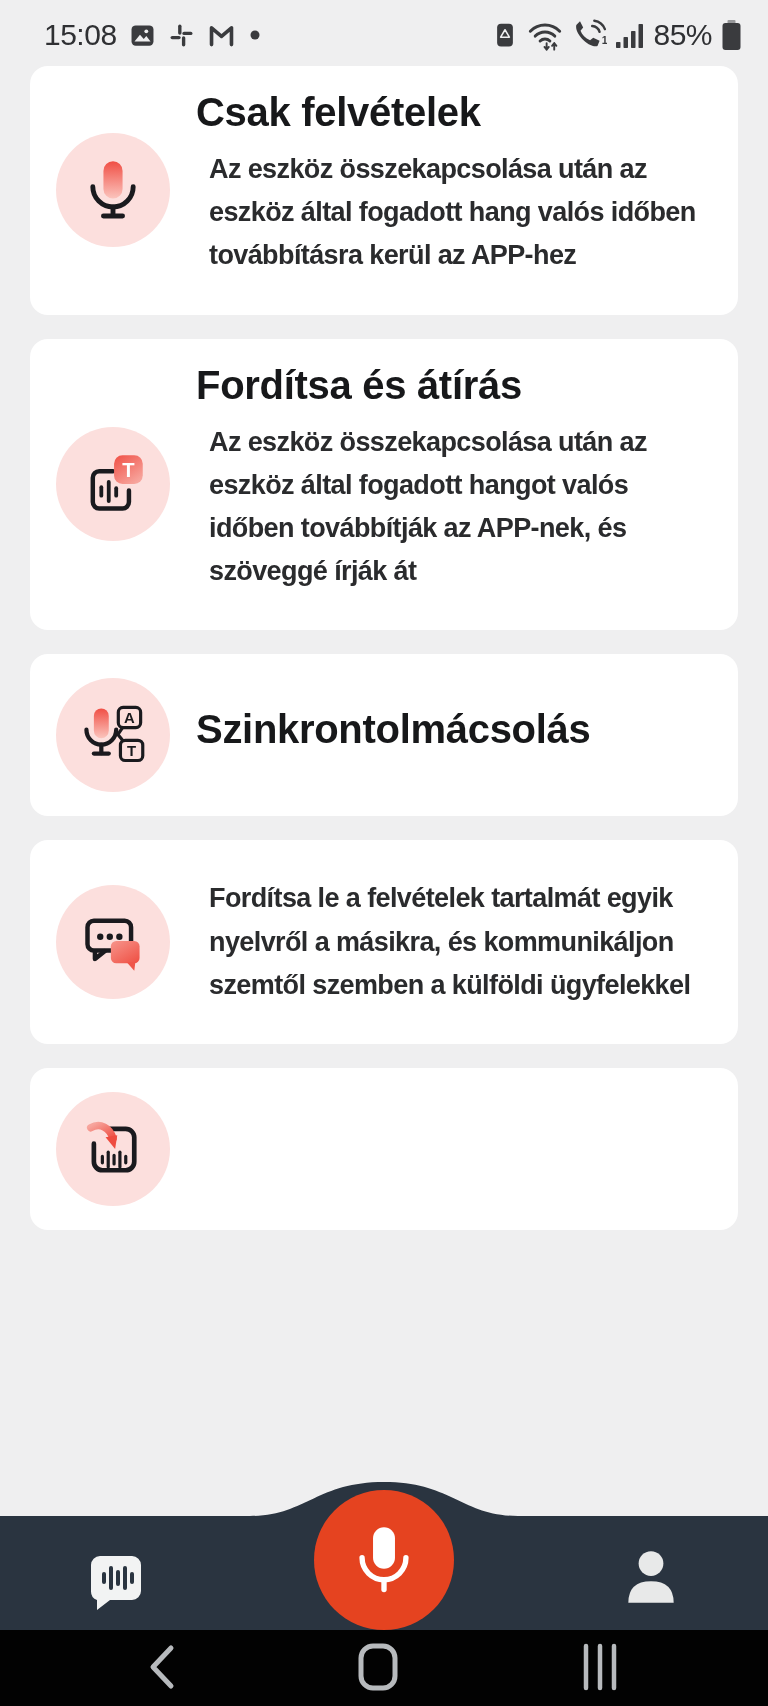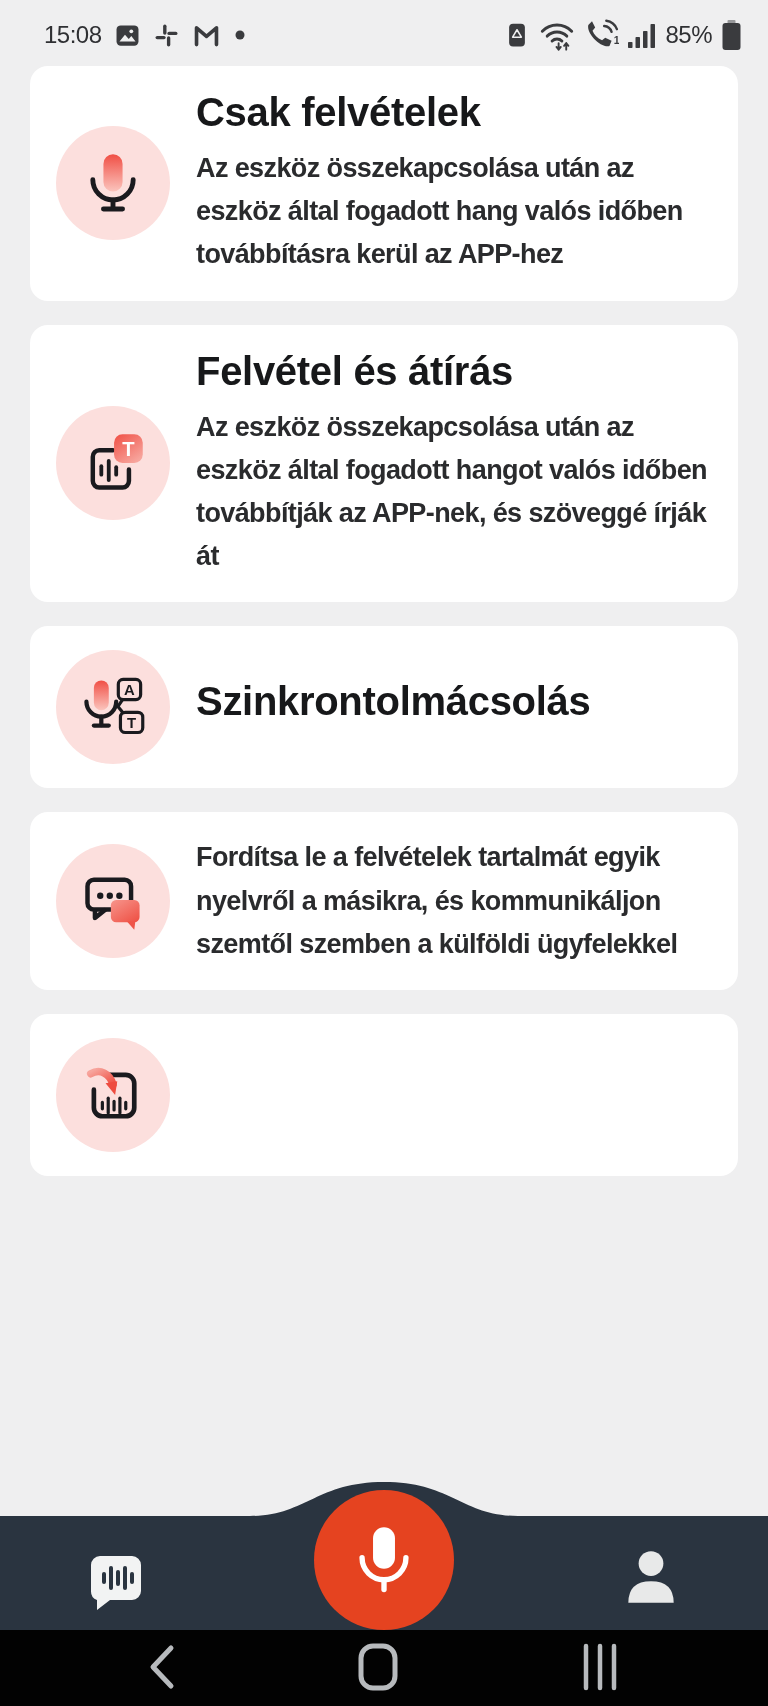--- a/index.html
+++ b/index.html
@@ -9,36 +9,36 @@
   }
   .screen{width:768px;height:1706px;position:relative;background:#efeff0;overflow:hidden;}
 
   
   .status-bar{
     height:62px;display:flex;justify-content:space-between;align-items:center;
     padding:8px 24px 0 44px;box-sizing:border-box;color:#2f3033;
   }
   .sb-left{display:flex;align-items:center;gap:12px;}
   .sb-right{display:flex;align-items:center;gap:7px;}
-  .sb-time,.sb-pct{font-size:24px;font-weight:500;color:#2f3033;letter-spacing:-0.5px;}
+  .sb-time,.sb-pct{font-size:30px;font-weight:500;color:#2f3033;letter-spacing:-0.5px;}
   .sb-icon{display:inline-flex;align-items:center;justify-content:center;}
 
   
   .cards{padding:4px 30px 0;}
   .card{
     background:#fff;border-radius:18px;padding:24px 26px;
     display:flex;align-items:center;gap:26px;margin-bottom:24px;
   }
   .icon-circle{
     width:114px;height:114px;border-radius:50%;background:#fcdfdd;
     flex:0 0 114px;display:flex;align-items:center;justify-content:center;
   }
   .card-text{flex:1;min-width:0;}
   .card-title{font-size:40px;font-weight:700;color:#17181a;margin:0 0 12px;letter-spacing:-0.3px;}
-  .card-desc{font-size:27px;font-weight:700;color:#2a2b2d;line-height:1.6;margin:0;letter-spacing:-0.6px;}
+  .card-desc{font-size:27px;font-weight:700;color:#2a2b2d;line-height:1.6;margin:13px;letter-spacing:-0.6px;}
 
   
   .tabbar{position:absolute;left:0;bottom:76px;width:768px;height:148px;}
   .tabbar-bg{position:absolute;left:0;top:0;}
   .tab-left{position:absolute;left:84px;top:66px;}
   .tab-right{position:absolute;right:84px;top:62px;}
   .record-btn{
     position:absolute;left:50%;top:8px;transform:translateX(-50%);
     width:140px;height:140px;border-radius:50%;background:#e54320;
     display:flex;align-items:center;justify-content:center;border:none;padding:0;
@@ -162,21 +162,21 @@
             </defs>
           <path d="M32 20 H19 a6 6 0 0 0 -6 6 v23 a6 6 0 0 0 6 6 h22 a6 6 0 0 0 6 -6 V38" stroke="#1a1a1e" stroke-width="4.2" fill="none" stroke-linecap="round"></path>
           <line x1="21" y1="35" x2="21" y2="43" stroke="#1a1a1e" stroke-width="3.6" stroke-linecap="round"></line>
           <line x1="28" y1="30" x2="28" y2="48" stroke="#1a1a1e" stroke-width="3.6" stroke-linecap="round"></line>
           <line x1="35" y1="36" x2="35" y2="43" stroke="#1a1a1e" stroke-width="3.6" stroke-linecap="round"></line>
           <rect x="33" y="5" width="27" height="27" rx="8" fill="url(#g2)"></rect>
           <text x="46.5" y="25.5" font-size="19" font-weight="bold" fill="#ffffff" text-anchor="middle" font-family="Liberation Sans, sans-serif">T</text>
         </svg>
       </div>
       <div class="card-text">
-        <h2 class="card-title">Felvétel és átírás</h2>
+        <h2 class="card-title">Fordítsa és átírás</h2>
         <p class="card-desc">Az eszköz összekapcsolása után az eszköz által fogadott hangot valós időben továbbítják az APP-nek, és szöveggé írják át</p>
       </div>
     </div>
 
     <div class="card">
       <div class="icon-circle">
         <svg width="68" height="68" viewBox="0 0 64 64">
           <defs>
               <linearGradient id="g3" x1="0" y1="0" x2="0" y2="1">
                 <stop offset="0" stop-color="#f04f45"></stop>

